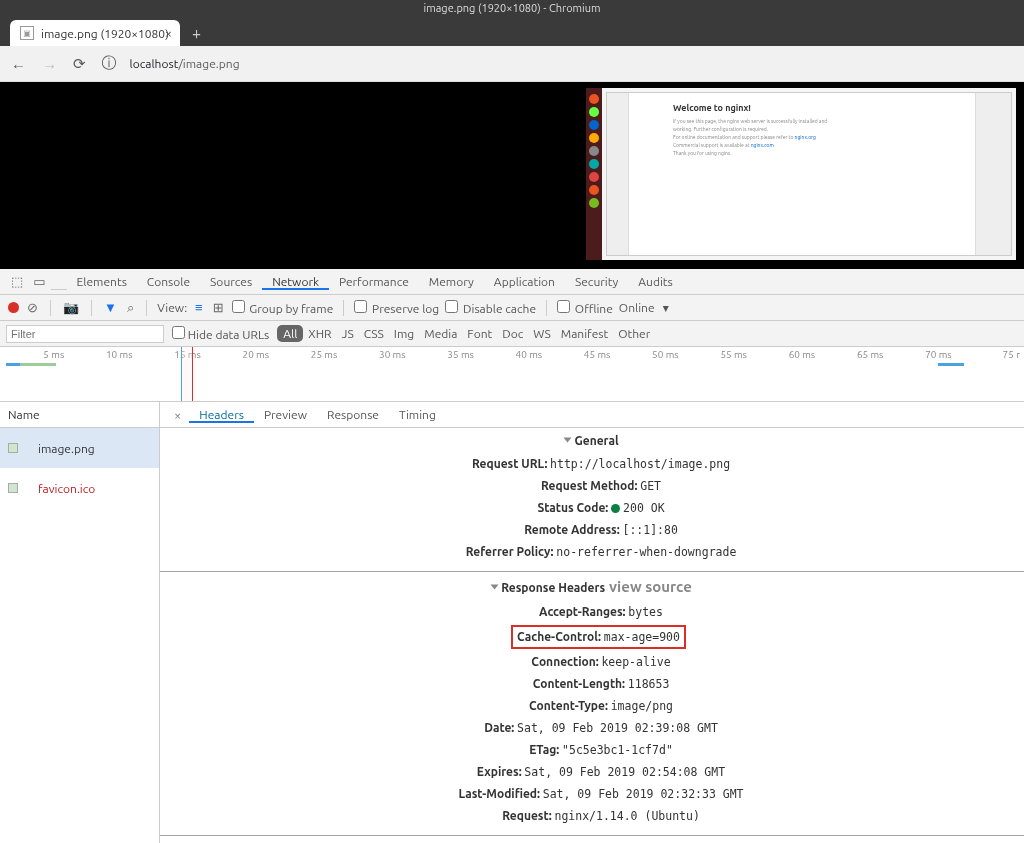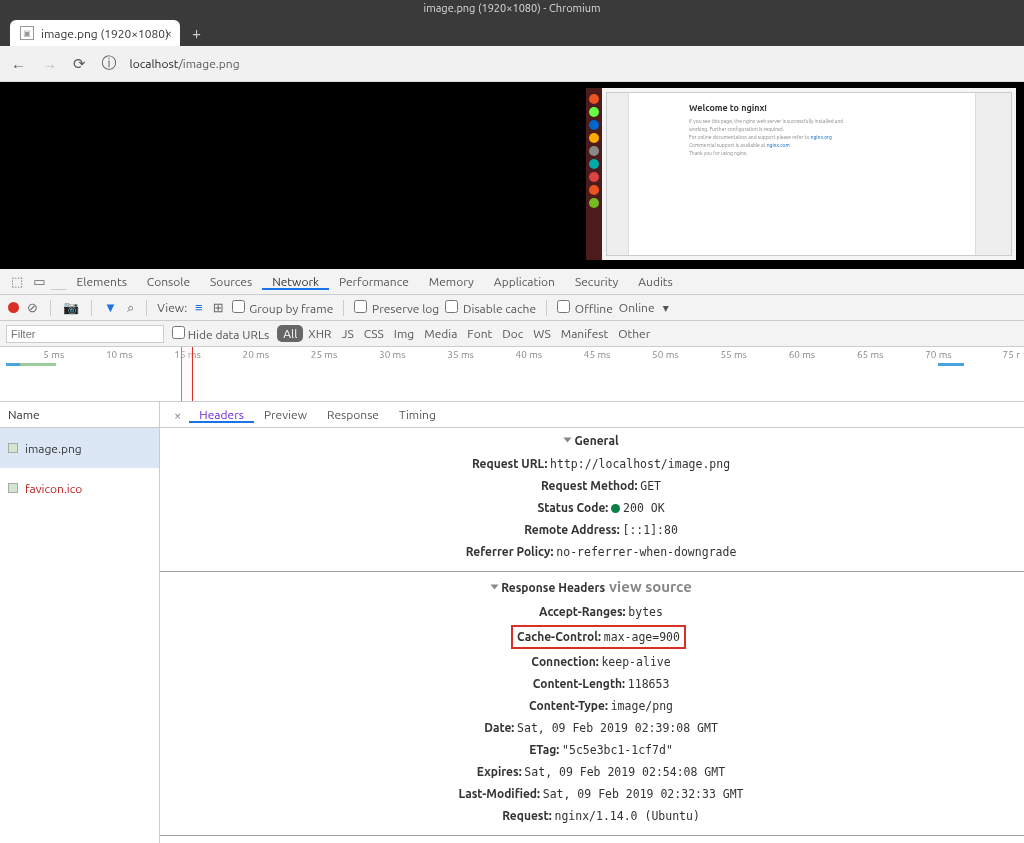--- a/index.html
+++ b/index.html
@@ -16,21 +16,21 @@
 .addr-bar .icon { color: #5a5a5a; font-size: 15px; padding: 0 3px; }
 .addr-host { color: #202124; }
 .addr-path { color: #5a5a5a; }
 
 .viewport { background: #000; height: 187px; position: relative; }
 .thumb { position: absolute; top: 6px; right: 8px; width: 430px; height: 172px; background: #f5f5f5; display: flex; }
 .thumb-dock { width: 16px; background: #4c1b1b; display: flex; flex-direction: column; gap: 3px; padding-top: 6px; align-items: center; }
 .thumb-dock span { width: 10px; height: 10px; border-radius: 50%; }
 .thumb-browser { flex: 1; background: #fff; margin: 4px; border: 1px solid #ccc; display: flex; }
 .thumb-left { width: 22px; background: #eee; border-right: 1px solid #ddd; }
-.thumb-mid { flex: 1; padding: 10px 60px; }
+.thumb-mid { flex: 1; padding: 10px 44px; }
 .thumb-mid .h1 { font-size: 9px; font-weight: bold; margin-bottom: 4px; }
 .thumb-mid .line { font-size: 5px; color: #888; line-height: 1.6; }
 .thumb-mid .link { color: #06c; }
 .thumb-right { width: 36px; background: #eee; border-left: 1px solid #ddd; }
 
 .devtools-tabs { height: 26px; background: #f3f3f3; border-bottom: 1px solid #ccc; display: flex; align-items: center; font-size: 12px; color: #555; padding: 0 6px; gap: 0; }
 .dt-ico { padding: 0 5px; font-size: 13px; color: #666; }
 .dt-tab { padding: 0 10px; height: 26px; line-height: 26px; cursor: pointer; }
 .dt-tab.active { color: #333; border-bottom: 2px solid #1a73e8; height: 26px; }
 
@@ -49,30 +49,30 @@
 .tl-labels { display: flex; font-size: 10px; color: #888; padding-top: 2px; }
 .tl-labels span { flex: 1; text-align: right; padding-right: 4px; }
 .tl-line1 { position: absolute; top: 16px; left: 6px; width: 50px; height: 3px; background: #9ccc9c; }
 .tl-line1b { position: absolute; top: 16px; left: 6px; width: 14px; height: 3px; background: #4aa3df; }
 .tl-line2 { position: absolute; top: 16px; right: 60px; width: 26px; height: 3px; background: #4aa3df; }
 .tl-cut { position: absolute; left: 181px; top: 0; bottom: 0; width: 12px; border-left: 1px solid #4aa3df; border-right: 1px solid #d93025; background: rgba(255,235,235,0.3); }
 
 .main-split { display: flex; height: 488px; }
 .name-col { width: 160px; border-right: 1px solid #ccc; }
 .name-head { height: 26px; border-bottom: 1px solid #ccc; font-size: 12px; padding: 6px 8px; color: #333; background: #fff; }
-.name-item { height: 18px; padding: 20px 8px; font-size: 12px; display: flex; align-items: center; gap: 7px; }
+.name-item { height: 18px; padding: 20px 8px; font-size: 12px; display: flex; align-items: center; gap: 20px; }
 .name-item.sel { background: #dbe7f5; }
 .name-item .dot { width: 10px; height: 10px; background: #cfe6cf; border: 1px solid #aaa; }
 .name-item.fav { color: #b91c1c; }
 
 .detail-col { flex: 1; overflow-y: auto; }
 .detail-tabs { height: 26px; border-bottom: 1px solid #ccc; display: flex; align-items: center; padding-left: 6px; font-size: 12px; color: #555; gap: 0; }
 .detail-tabs .x { color: #888; padding: 0 8px; font-size: 13px; }
 .detail-tabs .dtab { padding: 0 10px; height: 26px; line-height: 26px; }
-.detail-tabs .dtab.active { border-bottom: 2px solid #1a73e8; color: #6d28d9; }
+.detail-tabs .dtab.active { border-bottom: 2px solid #1a73e8; color: #0369a1; }
 
 .section { padding: 6px 8px 8px 8px; border-bottom: 1px solid #a3a3a3; text-align: center; }
 .section-title { font-size: 12px; font-weight: bold; color: #333; margin-bottom: 6px; }
 .section-title .tri { display: inline-block; width: 0; height: 0; border-top: 4px solid transparent; border-bottom: 4px solid transparent; border-left: 5px solid #888; margin-right: 4px; transform: rotate(90deg); vertical-align: 1px; }
 .section-title .vs { font-weight: bold; color: #888; margin-left: 4px; font-size: 15px; }
 .kv { font-size: 12px; padding: 2px 0 2px 18px; line-height: 18px; }
 .kv b { color: #333; font-weight: bold; }
 .kv .val { color: #333; font-family: Menlo, Consolas, monospace; font-size: 11.5px; }
 .kv .status-dot { display: inline-block; width: 9px; height: 9px; background: #0b8043; border-radius: 50%; margin-right: 3px; vertical-align: -1px; }
 .highlight-box { display: inline-block; border: 2px solid #d93025; padding: 1px 4px; margin-left: -5px; }

